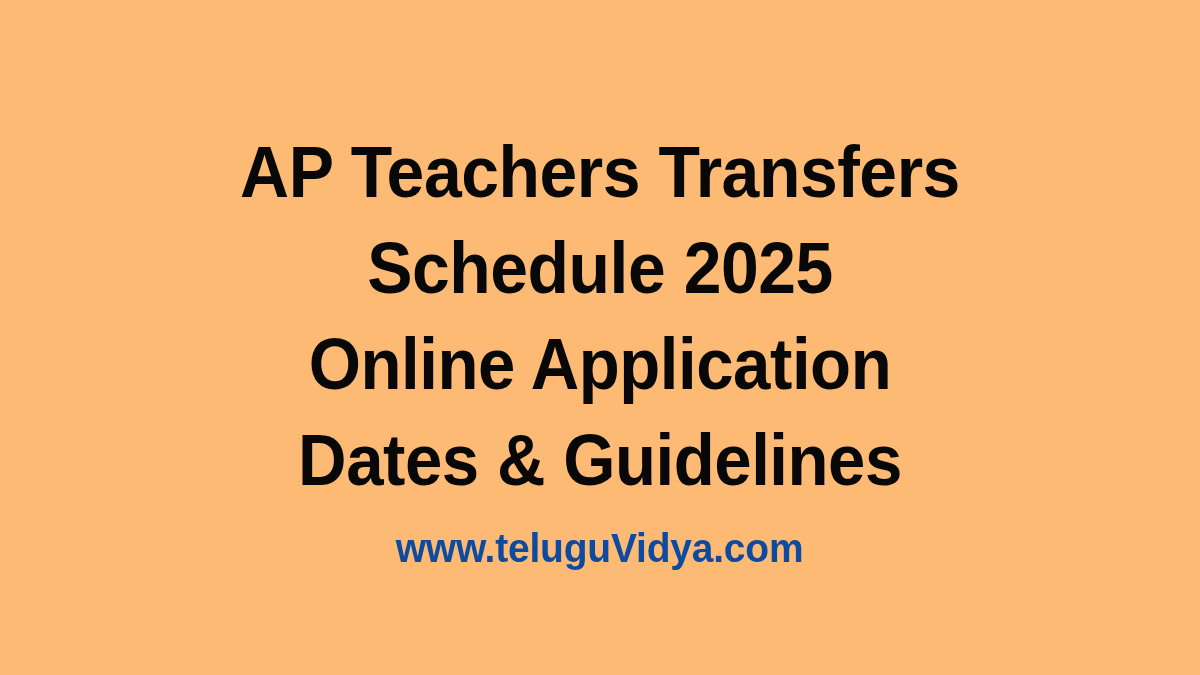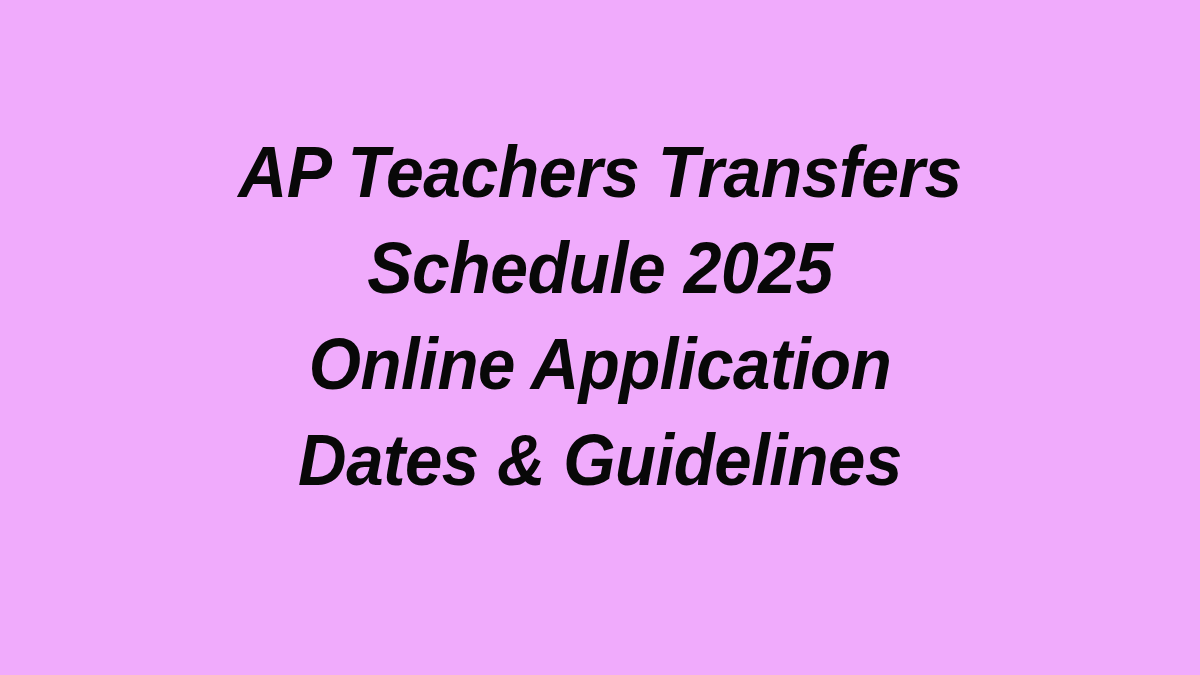--- a/index.html
+++ b/index.html
@@ -72,23 +72,26 @@
     letter-spacing: -0.2px;
     white-space: nowrap;
     text-decoration: none;
     transform: scaleX(0.95);
     transform-origin: center center;
   }
 </style>
 </head>
 <body style="background: rgb(255, 255, 255);">
 
-<div id="poster" style="background: #f0abfc; font-style: italic;">
+<div id="poster" style="background: #fdba74;">
 
   <div id="headline-block">
     <span class="headline-line line-1" style="color: rgb(8, 8, 8);">AP Teachers Transfers</span>
     <span class="headline-line line-2" style="color: rgb(8, 8, 8);">Schedule 2025</span>
     <span class="headline-line line-3" style="color: rgb(8, 8, 8);">Online Application</span>
     <span class="headline-line line-4" style="color: rgb(8, 8, 8);">Dates &amp; Guidelines</span>
   </div>
 
+  <div id="site-url-row">
+    <span id="site-url" style="color: rgb(14, 75, 160);">www.teluguVidya.com</span>
+  </div>
 
 </div>
 
 </body></html>

